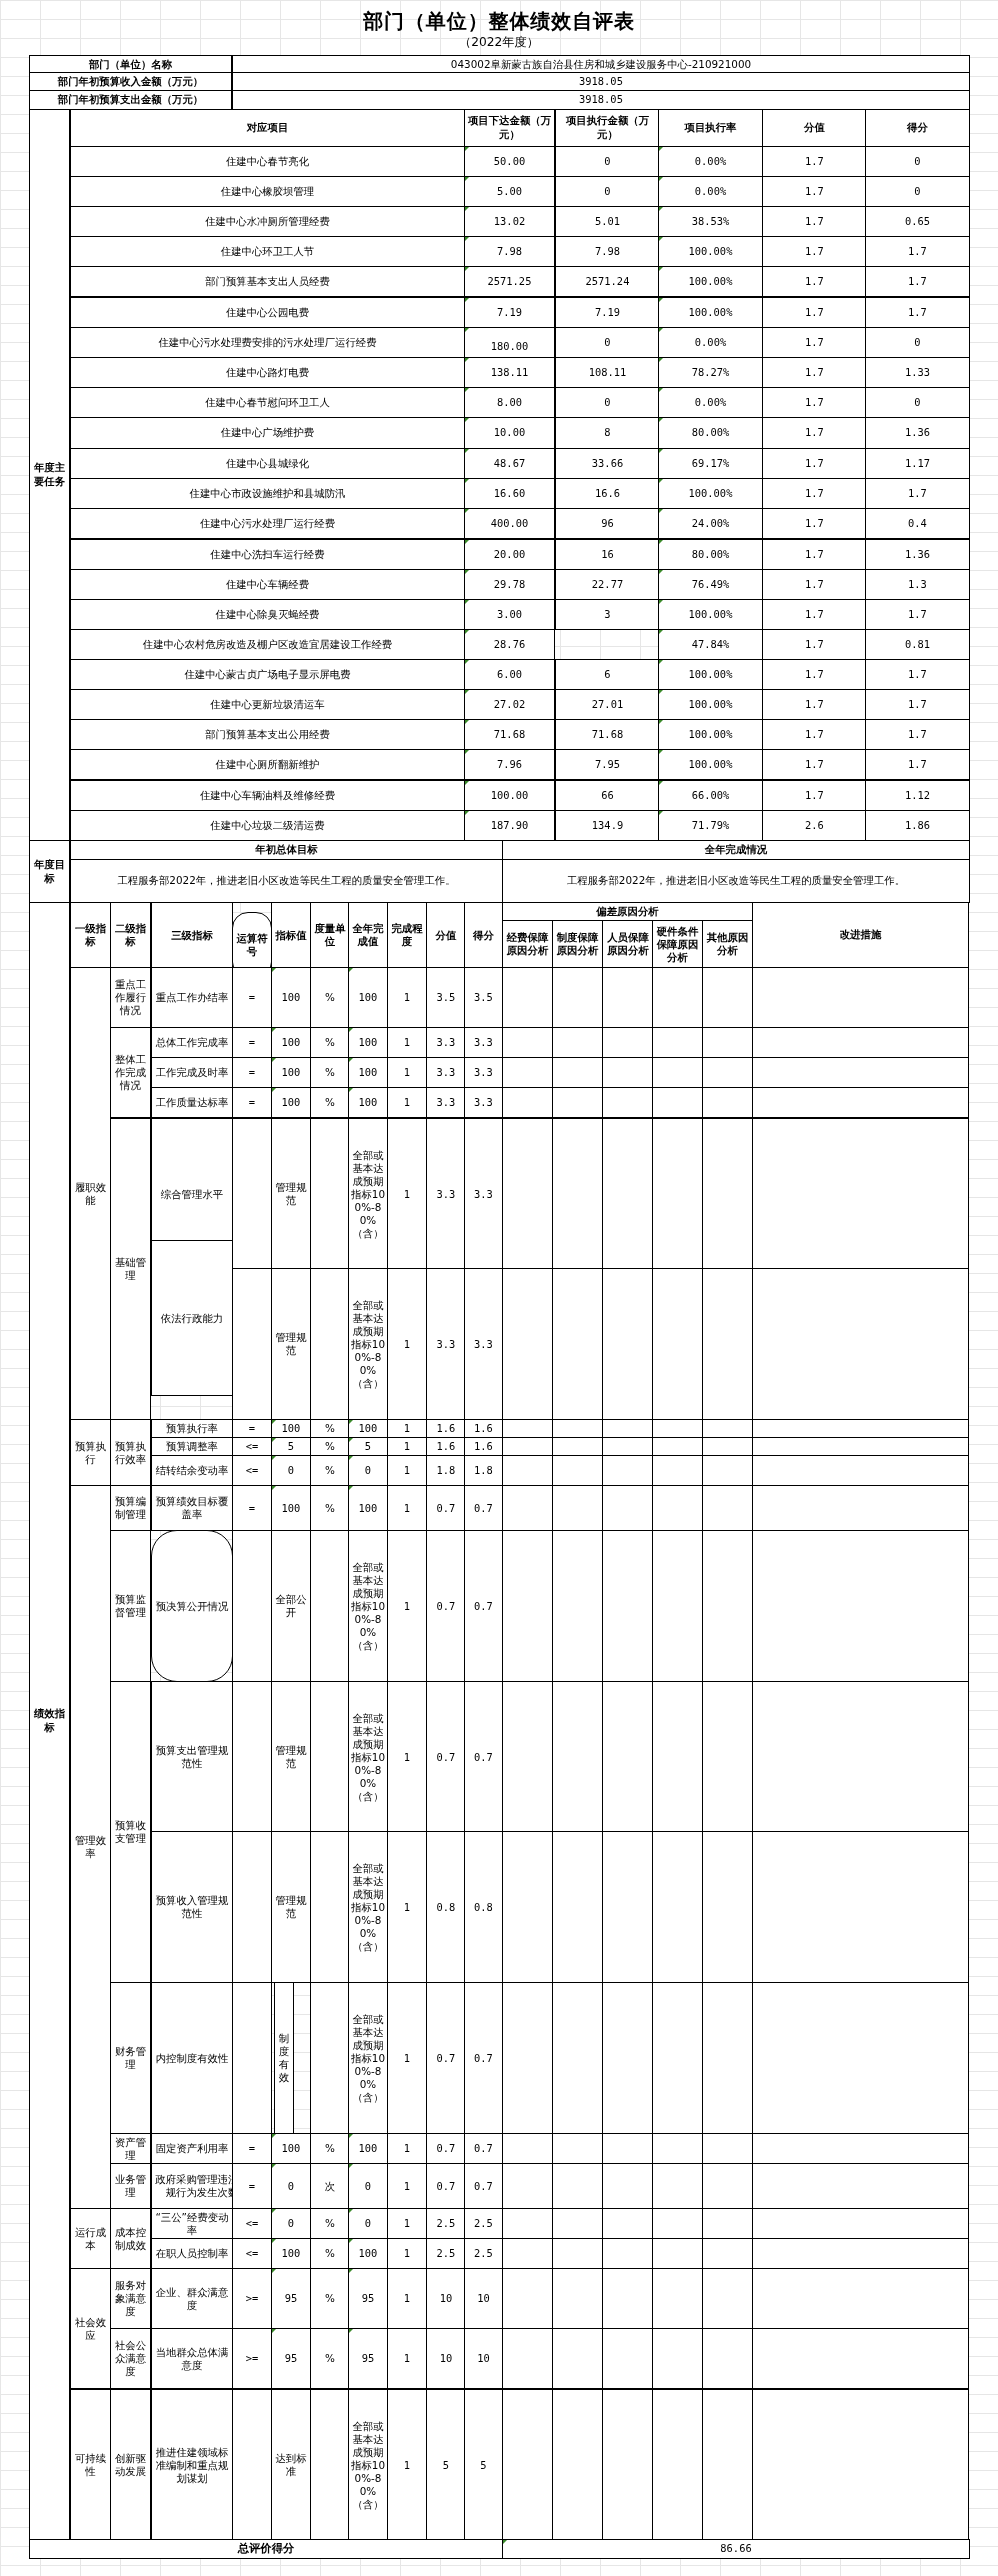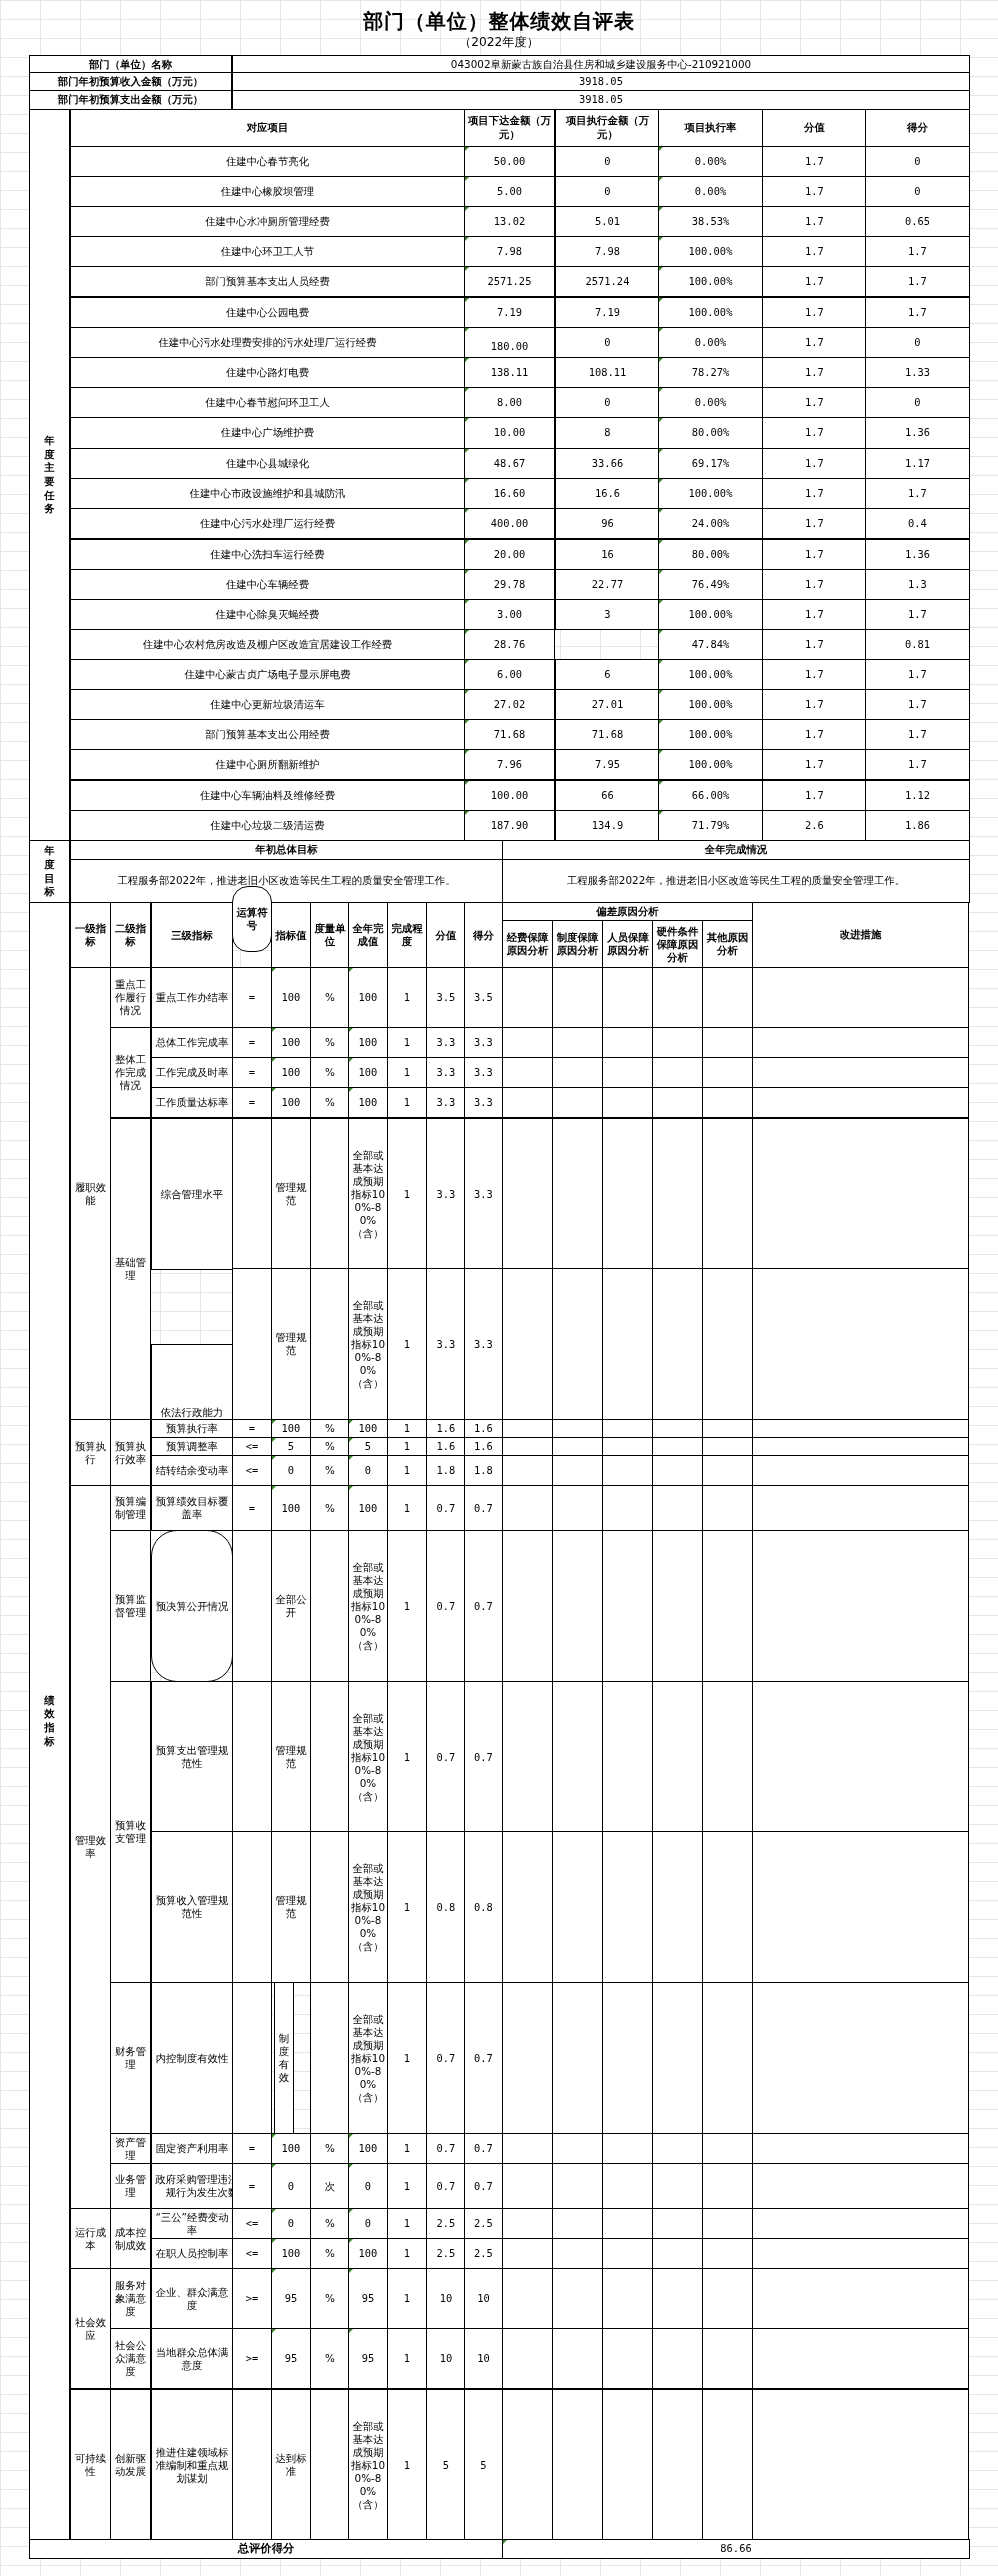--- a/index.html
+++ b/index.html
@@ -13,21 +13,21 @@
   }
   .title { position: absolute; left: 0; width: 998px; top: 7.5px; text-align: center; font-family: "DejaVu Serif", serif; font-size: 20px; font-weight: bold; letter-spacing: 0.9px; }
   .subtitle { position: absolute; left: 0; width: 998px; top: 34px; text-align: center; font-size: 12.2px; }
   .c {
     position: absolute; box-sizing: border-box; border: 0.9px solid #000; background: #fff;
     display: flex; align-items: center; justify-content: center; text-align: center;
     font-size: 10.4px; line-height: 1.3; overflow: hidden; padding: 0 1.9px; word-break: break-all;
   }
   .b { font-weight: bold; }
   .big { font-size: 11.3px; }
-  .vt { padding: 0 11px; }
+  .vt { padding: 0 1px; }
   .tri::before { content: ""; position: absolute; left: 0; top: 0; border-top: 4.7px solid #3a8a2a; border-right: 4.7px solid transparent; }
   .num { font-family: "DejaVu Sans Mono", monospace; font-size: 10.4px; }
   .cw { line-height: 1.25; }
 </style>
 </head>
 <body>
 
 <div class="title">部门（单位）整体绩效自评表</div>
 <div class="subtitle">（2022年度）</div>
 
@@ -185,21 +185,21 @@
     <div class="c num" style="left: 865px; top: 810px; width: 105px; height: 31px;">1.86</div>
     <div class="c b vt" style="left: 29px; top: 840px; width: 41px; height: 63px;">年度目标</div>
     <div class="c b" style="left: 70px; top: 840px; width: 433px; height: 20px;">年初总体目标</div>
     <div class="c b" style="left: 502px; top: 840px; width: 468px; height: 20px;">全年完成情况</div>
     <div class="c " style="left: 70px; top: 859px; width: 433px; height: 44px;">工程服务部2022年，推进老旧小区改造等民生工程的质量安全管理工作。</div>
     <div class="c " style="left: 502px; top: 859px; width: 468px; height: 44px;">工程服务部2022年，推进老旧小区改造等民生工程的质量安全管理工作。</div>
     <div class="c b vt" style="left: 29px; top: 902px; width: 41px; height: 1638px;">绩效指标</div>
     <div class="c b cw" style="left: 70px; top: 902px; width: 41px; height: 66px;">一级指标</div>
     <div class="c b cw" style="left: 110px; top: 902px; width: 41px; height: 66px;">二级指标</div>
     <div class="c b cw" style="left: 151px; top: 902px; width: 82px; height: 66px;">三级指标</div>
-    <div class="c b cw" style="left: 232px; top: 886px; width: 40px; height: 66px; border-radius: 16px;">运算符号</div>
+    <div class="c b cw" style="left: 232px; top: 912px; width: 40px; height: 66px; border-radius: 16px;">运算符号</div>
     <div class="c b cw" style="left: 271px; top: 902px; width: 40px; height: 66px;">指标值</div>
     <div class="c b cw" style="left: 310px; top: 902px; width: 40px; height: 66px;">度量单位</div>
     <div class="c b cw" style="left: 348px; top: 902px; width: 40px; height: 66px;">全年完成值</div>
     <div class="c b cw" style="left: 387px; top: 902px; width: 40px; height: 66px;">完成程度</div>
     <div class="c b cw" style="left: 426px; top: 902px; width: 40px; height: 66px;">分值</div>
     <div class="c b cw" style="left: 464px; top: 902px; width: 39px; height: 66px;">得分</div>
     <div class="c b" style="left: 502px; top: 902px; width: 251px; height: 19px;">偏差原因分析</div>
     <div class="c b cw" style="left: 502px; top: 920px; width: 51px; height: 48px;">经费保障原因分析</div>
     <div class="c b cw" style="left: 552px; top: 920px; width: 51px; height: 48px;">制度保障原因分析</div>
     <div class="c b cw" style="left: 602px; top: 920px; width: 52px; height: 48px;">人员保障原因分析</div>
@@ -289,21 +289,21 @@
     <div class="c cw" style="left: 348px; top: 1118px; width: 40px; height: 152px;">全部或基本达成预期指标100%-80%（含）</div>
     <div class="c cw num" style="left: 387px; top: 1118px; width: 40px; height: 152px;">1</div>
     <div class="c cw num" style="left: 426px; top: 1118px; width: 40px; height: 152px;">3.3</div>
     <div class="c cw num" style="left: 464px; top: 1118px; width: 39px; height: 152px;">3.3</div>
     <div class="c " style="left: 502px; top: 1118px; width: 51px; height: 152px;"></div>
     <div class="c " style="left: 552px; top: 1118px; width: 51px; height: 152px;"></div>
     <div class="c " style="left: 602px; top: 1118px; width: 52px; height: 152px;"></div>
     <div class="c " style="left: 652px; top: 1118px; width: 51px; height: 152px;"></div>
     <div class="c " style="left: 702px; top: 1118px; width: 51px; height: 152px;"></div>
     <div class="c " style="left: 752px; top: 1118px; width: 217px; height: 152px;"></div>
-    <div class="c cw" style="left: 151px; top: 1344px; width: 82px; height: 136px;">依法行政能力</div>
+    <div class="c cw" style="left: 151px; top: 1240px; width: 82px; height: 156px;">依法行政能力</div>
     <div class="c cw num" style="left: 232px; top: 1268px; width: 40px; height: 152px;"></div>
     <div class="c cw" style="left: 271px; top: 1268px; width: 40px; height: 152px;">管理规范</div>
     <div class="c cw" style="left: 310px; top: 1268px; width: 40px; height: 152px;"></div>
     <div class="c cw" style="left: 348px; top: 1268px; width: 40px; height: 152px;">全部或基本达成预期指标100%-80%（含）</div>
     <div class="c cw num" style="left: 387px; top: 1268px; width: 40px; height: 152px;">1</div>
     <div class="c cw num" style="left: 426px; top: 1268px; width: 40px; height: 152px;">3.3</div>
     <div class="c cw num" style="left: 464px; top: 1268px; width: 39px; height: 152px;">3.3</div>
     <div class="c " style="left: 502px; top: 1268px; width: 51px; height: 152px;"></div>
     <div class="c " style="left: 552px; top: 1268px; width: 51px; height: 152px;"></div>
     <div class="c " style="left: 602px; top: 1268px; width: 52px; height: 152px;"></div>

